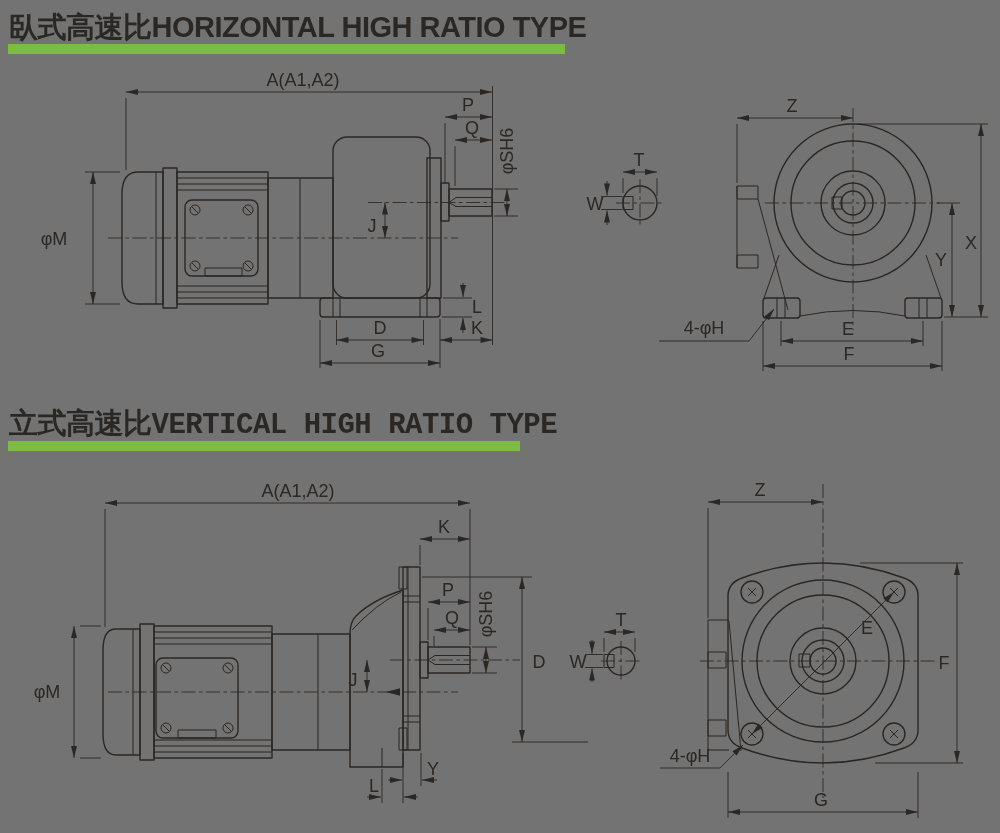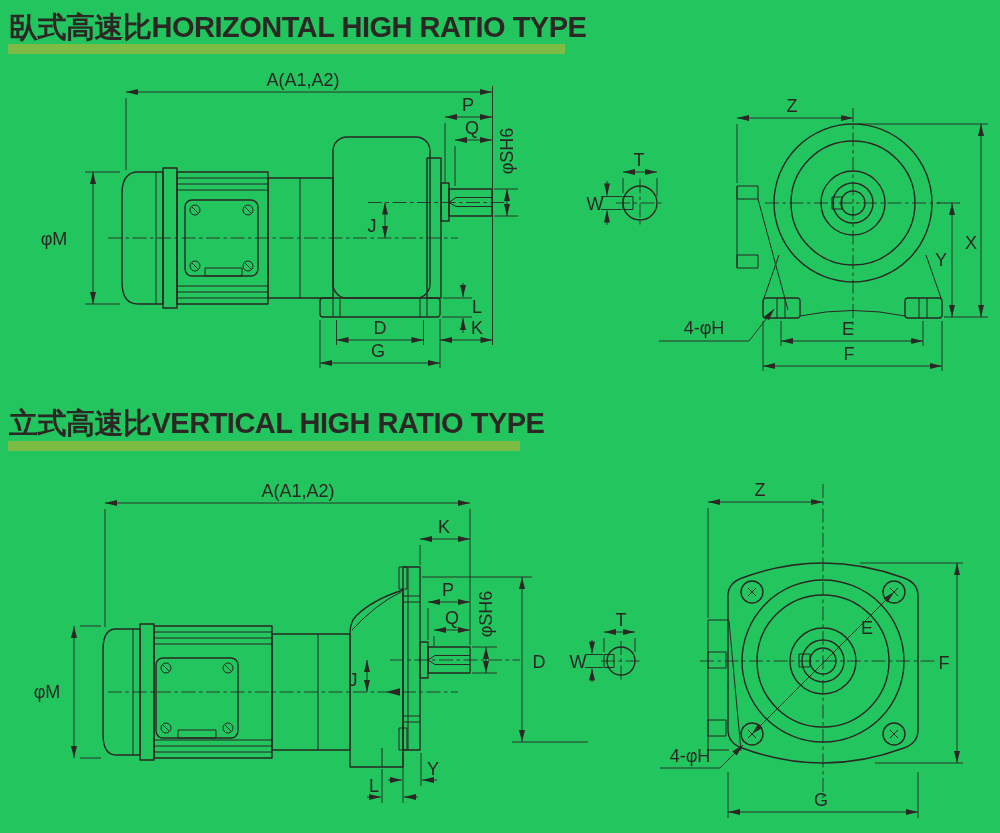--- a/index.html
+++ b/index.html
@@ -1,21 +1,21 @@
 <!DOCTYPE html>
 <html><head>
 <meta charset="utf-8">
 <style>
   html,body{margin:0;padding:0;background:#ffffff;}
-  #page{position:relative;width:1000px;height:833px;background:#22c55e;overflow:hidden;
+  #page{position:relative;width:1000px;height:833px;background:#737373;overflow:hidden;
         font-family:"Liberation Sans", sans-serif;color:#2b2724;}
   .sec-title{position:absolute;left:9px;font-size:29px;font-weight:700;letter-spacing:-0.5px;
              color:#2b2724;white-space:nowrap;}
   #title-h{top:8px;}
-  #title-v{top:404px;}
+  #title-v{top:404px;font-family:Liberation Mono, monospace;}
   .greenbar{position:absolute;left:8px;height:10px;background:#7cbb44;}
   #bar-h{top:44px;width:557px;}
   #bar-v{top:441px;width:512px;}
   svg{position:absolute;left:0;top:0;}
   .o{fill:none;stroke:#2b2724;stroke-width:1.4;stroke-linejoin:round;stroke-linecap:round;}
   .o2{fill:none;stroke:#2b2724;stroke-width:1;stroke-linejoin:round;}
   .d{fill:none;stroke:#2b2724;stroke-width:0.9;}
   .cl{fill:none;stroke:#2b2724;stroke-width:0.85;stroke-dasharray:14 3.5 3.5 3.5;}
   .t{font-family:"Liberation Sans",sans-serif;font-size:18px;fill:#2b2724;text-anchor:middle;}
   .arrhead{fill:#2b2724;}

